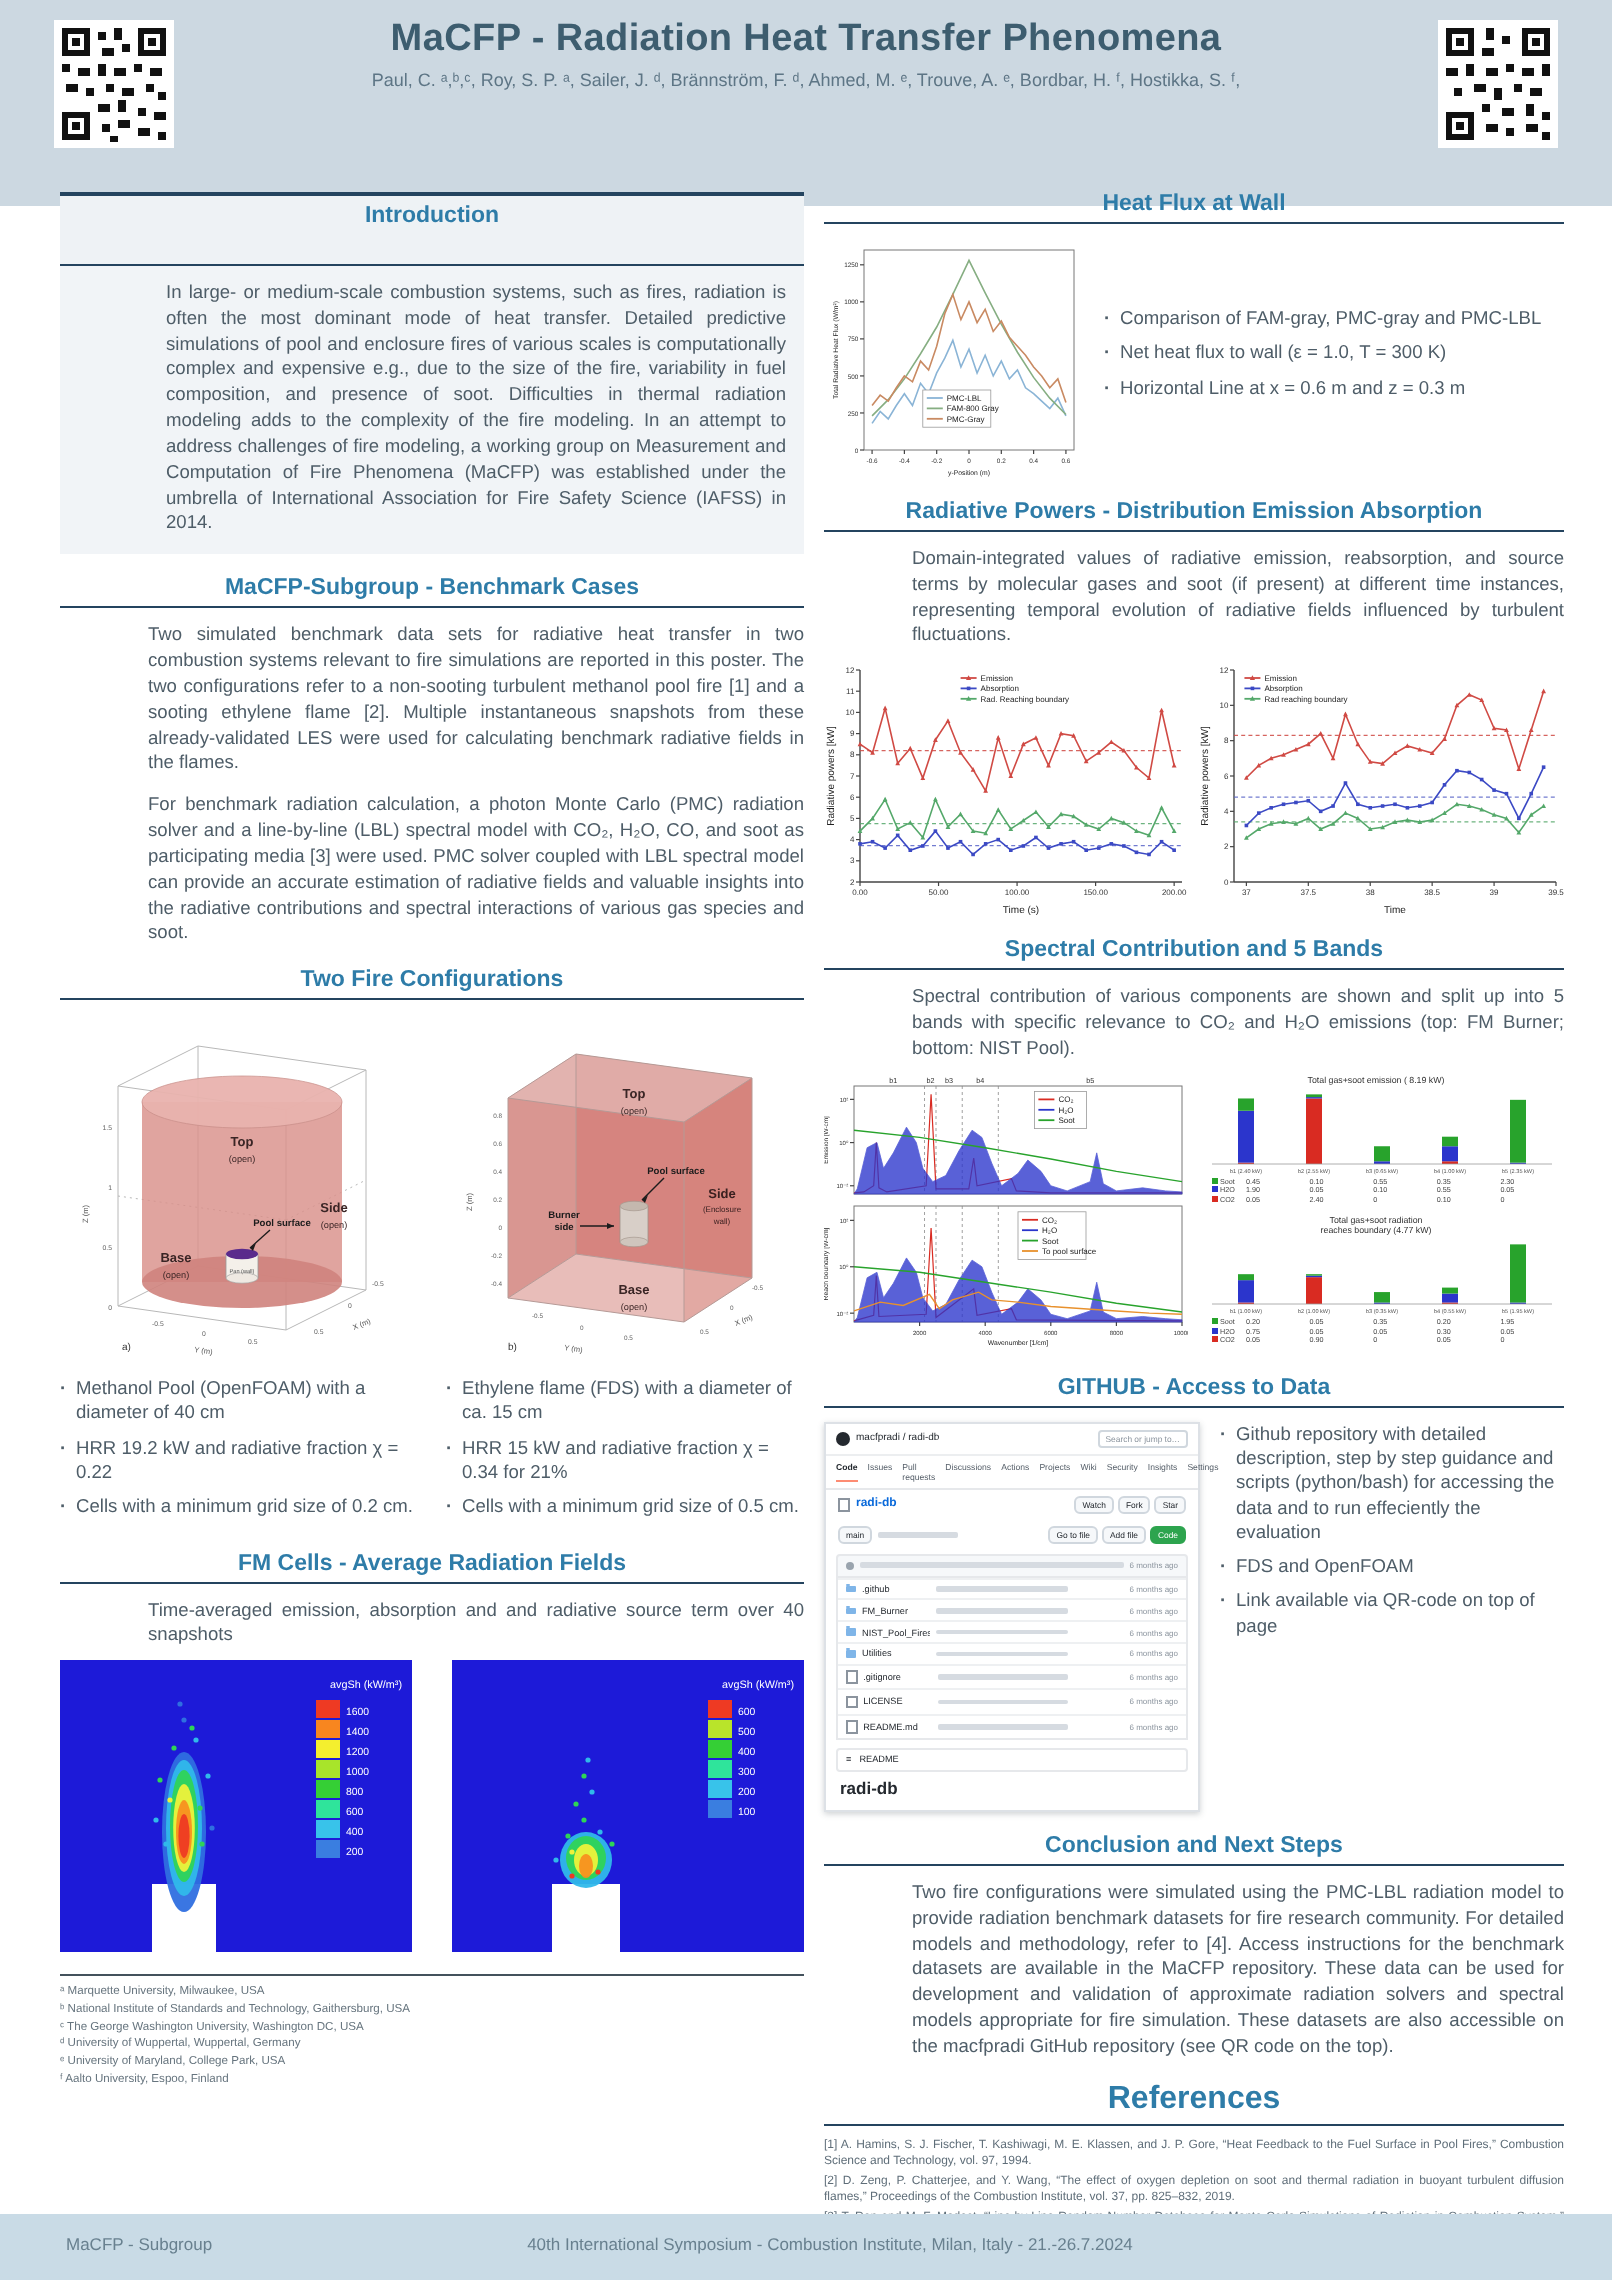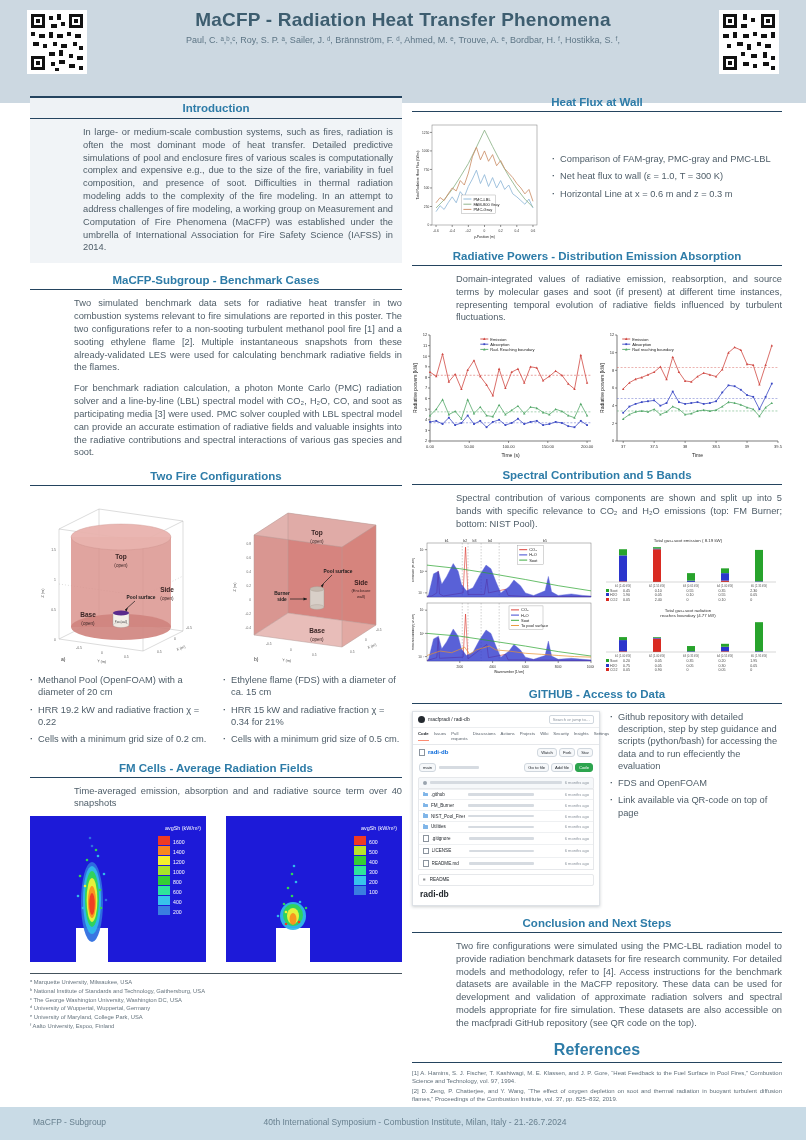--- a/index.html
+++ b/index.html
@@ -16,21 +16,21 @@
   .col-left{left:30px;width:372px;}
   .col-right{left:412px;width:370px;}
   .sec{margin-bottom:11px;}
   .sec-head{color:#2e7ca8;font-weight:bold;font-size:11.5px;text-align:center;
             padding-bottom:3px;border-bottom:1px solid #24445f;margin-bottom:7px;}
   .sec-head.lg{font-size:16px;}
   .body-text{font-size:9.3px;line-height:1.38;text-align:justify;color:#4e5d68;margin-left:44px;}
   .body-text + .body-text{margin-top:8px;}
   
   .intro-box{background:#f1f4f7;border-top:2px solid #24445f;}
-  .intro-box .sec-head{padding:4px 0 4px 0;margin-bottom:0;background:#eef2f5;}
+  .intro-box .sec-head{padding:4px 0 18px 0;margin-bottom:0;background:#eef2f5;}
   .intro-body{padding:7px 9px 9px 9px;}
   
   .bul{position:relative;padding-left:8px;font-size:9.3px;line-height:1.32;color:#4e5d68;margin-bottom:5px;}
   .bul .dot{position:absolute;left:0;top:0;font-weight:bold;}
   .two-col-bullets{display:flex;gap:14px;margin-top:9px;}
   .two-col-bullets > div{flex:1;}
   
   .fig-row{display:flex;justify-content:center;gap:4px;}
   .hm-row{display:flex;justify-content:space-between;margin-top:6px;}
   
@@ -282,21 +282,21 @@
         </g>
         <text transform="translate(18,94) rotate(-90)" font-size="3.8" fill="#555" text-anchor="middle">Z (m)</text>
         <text x="64" y="168" font-size="3.8" fill="#555" transform="rotate(8 64 168)">Y (m)</text>
         <text x="150" y="156" font-size="3.8" fill="#555" transform="rotate(-22 150 156)">X (m)</text>
         <text x="36" y="168" font-size="5" fill="#333">b)</text>
       </svg>
     </div>
 
     <div class="two-col-bullets">
       <div id="cfg-bullets-l">
-          <div class="bul"><span class="dot">·</span><span>Methanol Pool (OpenFOAM) with a diameter of 20 cm</span></div>
+          <div class="bul"><span class="dot">·</span><span>Methanol Pool (OpenFOAM) with a diameter of 40 cm</span></div>
           <div class="bul"><span class="dot">·</span><span>HRR 19.2 kW and radiative fraction χ = 0.22</span></div>
           <div class="bul"><span class="dot">·</span><span>Cells with a minimum grid size of 0.2 cm.</span></div>
         </div>
       <div id="cfg-bullets-r">
           <div class="bul"><span class="dot">·</span><span>Ethylene flame (FDS) with a diameter of ca. 15 cm</span></div>
           <div class="bul"><span class="dot">·</span><span>HRR 15 kW and radiative fraction χ = 0.34 for 21%</span></div>
           <div class="bul"><span class="dot">·</span><span>Cells with a minimum grid size of 0.5 cm.</span></div>
         </div>
     </div>
   </div>

